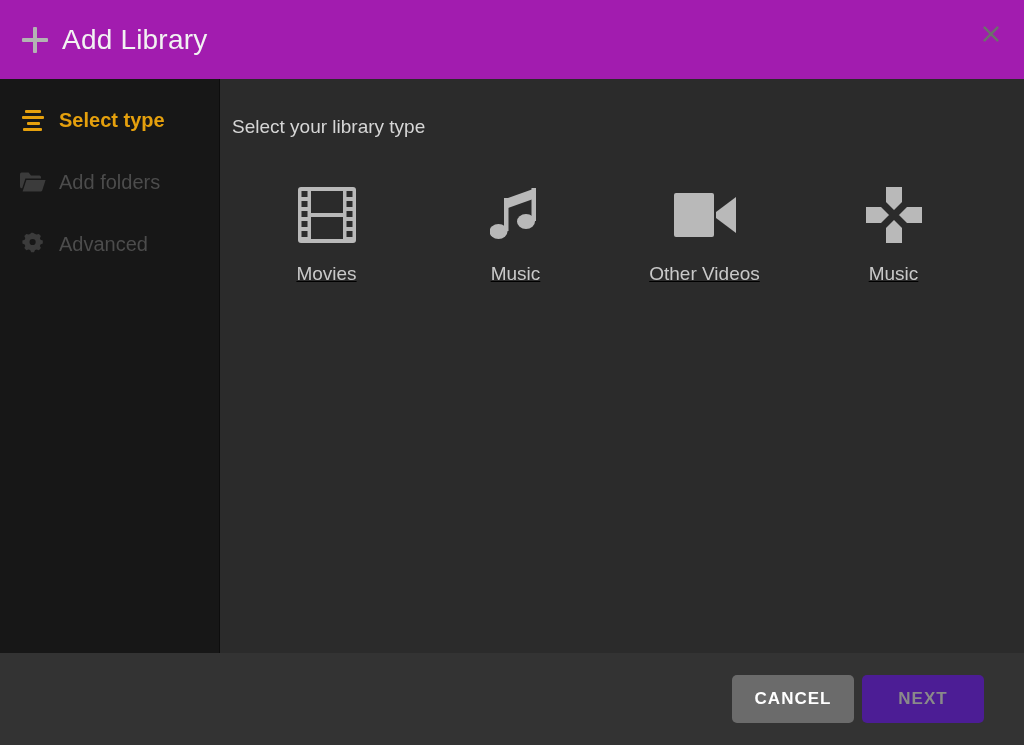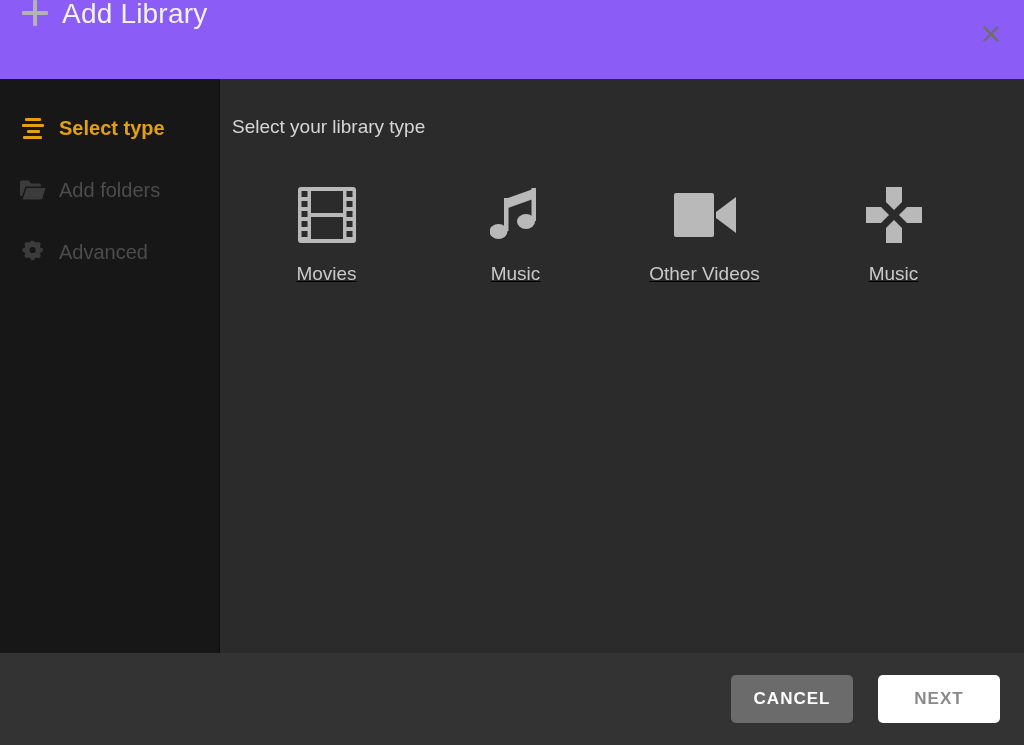--- a/index.html
+++ b/index.html
@@ -18,23 +18,23 @@
     height: 745px;
     display: flex;
     flex-direction: column;
     background: #2b2b2b;
   }
 
   
   #header {
     height: 79px;
     flex: 0 0 79px;
-    background: #8b5cf6;
-    display: flex;
-    align-items: flex-start;
+    background: #a21caf;
+    display: flex;
+    align-items: center;
     padding: 0 22px 0 22px;
     position: relative;
   }
 
   #header-plus {
     width: 26px;
     height: 26px;
     position: relative;
     flex: 0 0 26px;
     margin-right: 14px;
@@ -80,21 +80,21 @@
     display: flex;
     min-height: 0;
   }
 
   
   #sidebar {
     width: 220px;
     flex: 0 0 220px;
     background: #171717;
     border-right: 1px solid #0d0d0d;
-    padding-top: 18px;
+    padding-top: 10px;
   }
 
   .side-item {
     height: 62px;
     display: flex;
     align-items: center;
     padding-left: 20px;
     cursor: pointer;
   }
   .side-item .side-icon {
@@ -177,42 +177,42 @@
   }
 
   
   #footer {
     height: 92px;
     flex: 0 0 92px;
     background: #333333;
     display: flex;
     align-items: center;
     justify-content: flex-end;
-    padding-right: 24px;
-    gap: 25px;
+    padding-right: 40px;
+    gap: 8px;
   }
 
   .btn {
     height: 48px;
     min-width: 122px;
     border: none;
     border-radius: 5px;
     font-family: "Liberation Sans", sans-serif;
     font-size: 17px;
     font-weight: bold;
     letter-spacing: 1px;
     cursor: pointer;
     padding: 0 22px;
   }
   #cancel-button {
     background: #6b6b6b;
     color: #ffffff;
   }
   #next-button {
-    background: #ffffff;
+    background: #4c1d95;
     color: #8a8a8a;
     cursor: default;
   }
 </style>
 </head>
 <body>
 
 <div id="dialog">
 
   <div id="header">

